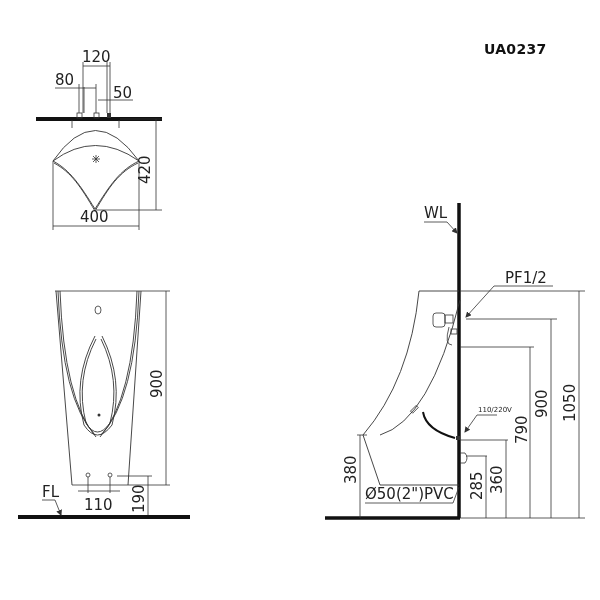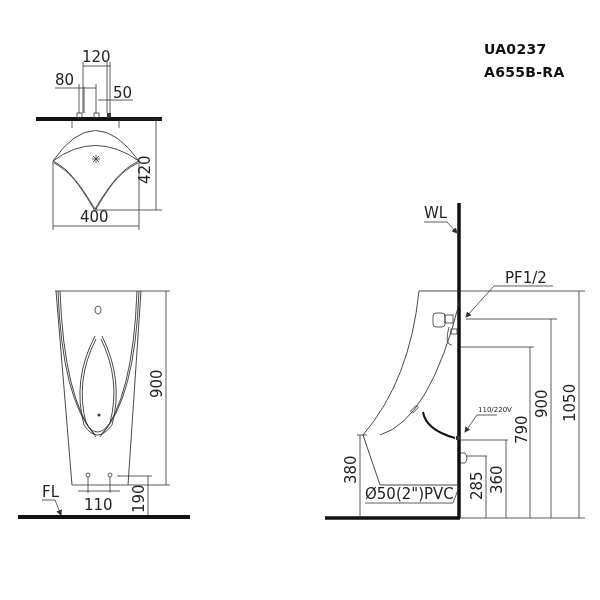--- a/index.html
+++ b/index.html
@@ -14,21 +14,20 @@
   .small { font-size: 7px; }
   .thin { stroke: #333; stroke-width: 0.8; fill: none; }
   .body-line { stroke: #333; stroke-width: 0.9; fill: none; }
   .thick { stroke: #111; stroke-width: 4; fill: none; }
 </style>
 </head>
 <body>
 
 <div class="title-block">
   <div>UA0237</div>
-  <div>A655B-RA</div>
 </div>
 
 <svg id="drawing" viewBox="0 0 600 600" xmlns="http://www.w3.org/2000/svg">
   <defs>
     <marker id="arr" markerWidth="6" markerHeight="6" refX="5" refY="3" orient="auto" markerUnits="userSpaceOnUse">
       <path d="M0,0 L6,3 L0,6 z" fill="#333"></path>
     </marker>
   </defs>
 
   <g>

